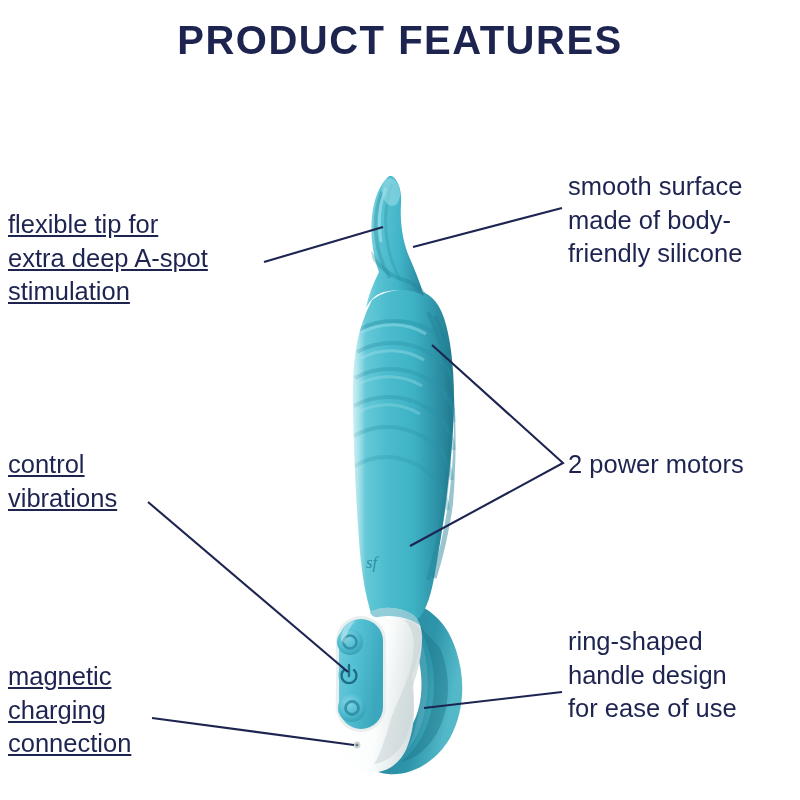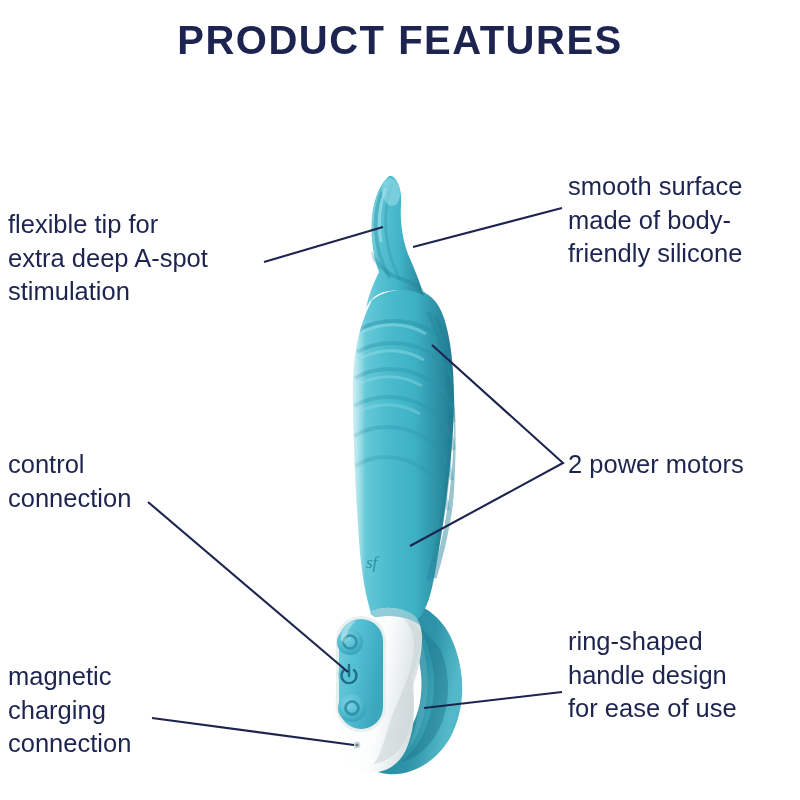--- a/index.html
+++ b/index.html
@@ -38,21 +38,21 @@
   
   .callout {
     position: absolute;
     color: #1d2450;
     font-size: 25.5px;
     line-height: 1.32;
     font-weight: 400;
     font-family: "Liberation Sans", sans-serif;
     white-space: pre-line;
   }
-  .callout.left  { text-align: left; }
+  .callout.left  { text-align: left; text-decoration: underline; }
   .callout.right { text-align: left; }
 
   #label-flexible-tip  { left: 8px;   top: 208px;  width: 280px; }
   #label-control       { left: 8px;   top: 448px;  width: 230px; }
   #label-magnetic      { left: 8px;   top: 660px;  width: 230px; }
   #label-smooth        { left: 568px; top: 170px;  width: 236px; }
   #label-motors        { left: 568px; top: 448px;  width: 232px; }
   #label-ring          { left: 568px; top: 625px;  width: 236px; }
 
   
@@ -284,21 +284,21 @@
     <line x1="148" y1="502" x2="348" y2="672"></line>
     <line x1="152" y1="718" x2="354" y2="745"></line>
     <line x1="562" y1="692" x2="424" y2="708"></line>
   </svg>
 
   <div class="callout left" id="label-flexible-tip">flexible tip for
 extra deep A-spot
 stimulation</div>
 
   <div class="callout left" id="label-control">control
-connection</div>
+vibrations</div>
 
   <div class="callout left" id="label-magnetic">magnetic
 charging
 connection</div>
 
   <div class="callout right" id="label-smooth">smooth surface
 made of body-
 friendly silicone</div>
 
   <div class="callout right" id="label-motors">2 power motors</div>

